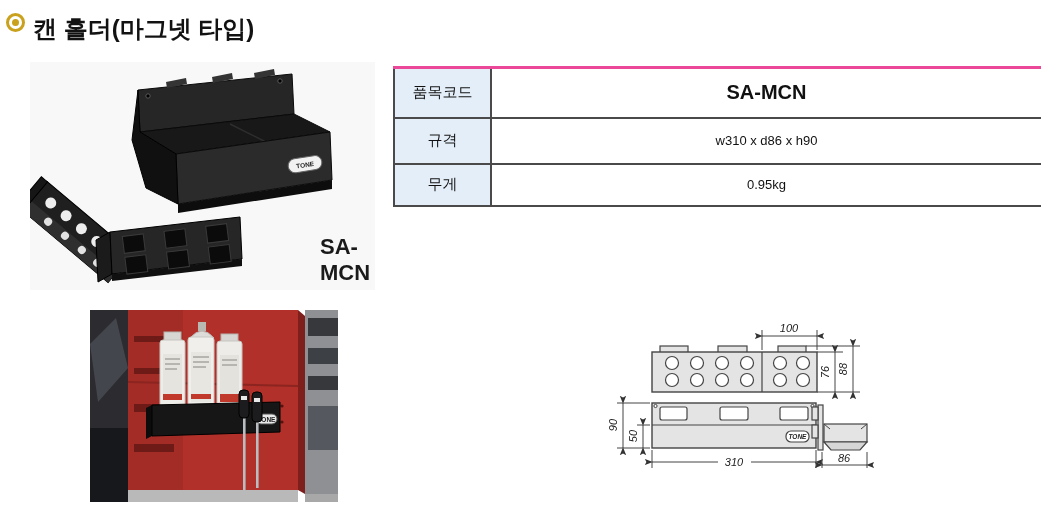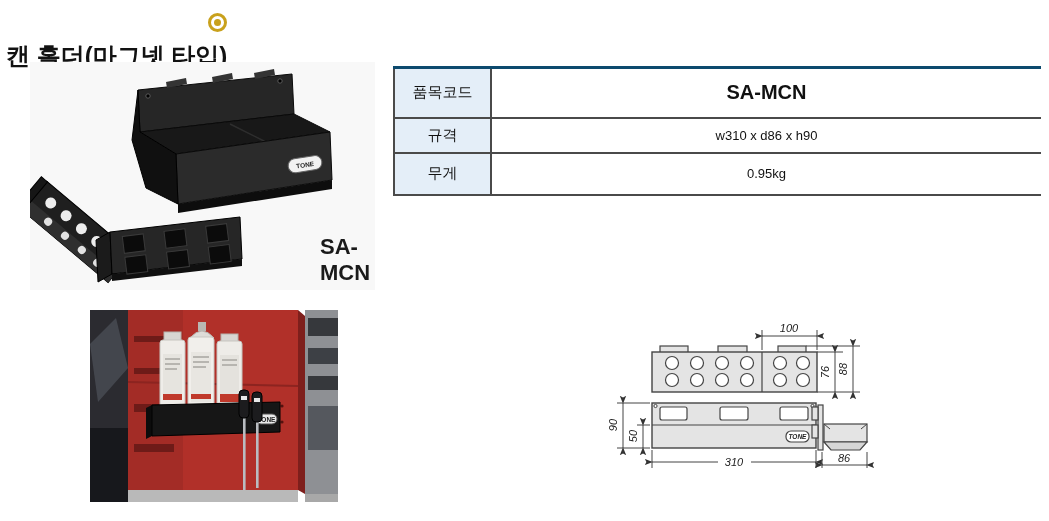--- a/index.html
+++ b/index.html
@@ -3,42 +3,42 @@
 <meta charset="utf-8">
 <style>
   html,body{margin:0;padding:0;}
   body{
     width:1049px;height:521px;position:relative;overflow:hidden;
     background:#ffffff;
     font-family:"Liberation Sans","DejaVu Sans",sans-serif;
     color:#111;
   }
   
-  .title-row{position:absolute;left:6px;top:13px;display:flex;align-items:flex-end;gap:8px;flex-direction:column;}
+  .title-row{position:absolute;left:6px;top:13px;display:flex;align-items:flex-start;gap:8px;}
   .bullet{width:13px;height:13px;border:3px solid #c9a11c;border-radius:50%;
           display:flex;align-items:center;justify-content:center;}
   .bullet .dot{width:7px;height:7px;background:#c9a11c;border-radius:50%;}
   .page-title{font-size:24px;font-weight:bold;letter-spacing:0px;color:#121212;}
 
   
   .product-photo{position:absolute;left:30px;top:62px;width:345px;height:228px;background:#f8f8f8;}
   .model-label{position:absolute;left:290px;top:172px;font-size:22px;font-weight:bold;color:#1a1a1a;}
 
   
   .spec-table-wrap{position:absolute;left:393px;top:66px;width:648px;}
-  table.spec{border-collapse:collapse;width:100%;border-top:3px solid #0c4a6e;}
+  table.spec{border-collapse:collapse;width:100%;border-top:3px solid #ec4899;}
   table.spec th{
     width:95px;background:#e4eef8;font-weight:normal;font-size:15px;
     border-left:2px solid #4a4a4a;border-right:2px solid #4a4a4a;border-bottom:2px solid #4a4a4a;
     text-align:center;padding:0;
   }
   table.spec td{
     text-align:center;font-size:13px;border-bottom:2px solid #4a4a4a;padding:0;
   }
-  tr.r1{height:50px;} tr.r2{height:35px;} tr.r3{height:42px;}
+  tr.r1{height:50px;} tr.r2{height:46px;} tr.r3{height:42px;}
   tr.r1 td{font-size:20px;font-weight:bold;}
 
   
   .app-photo{position:absolute;left:90px;top:310px;width:248px;height:198px;}
 
   
   .tech-drawing{position:absolute;left:608px;top:312px;width:400px;height:172px;font-style:italic;}
   .dim{font-size:11px;fill:#222;font-family:"Liberation Sans",sans-serif;}
   .logo-txt{font-size:6.5px;font-weight:bold;fill:#222;font-family:"Liberation Sans",sans-serif;}
 </style>

